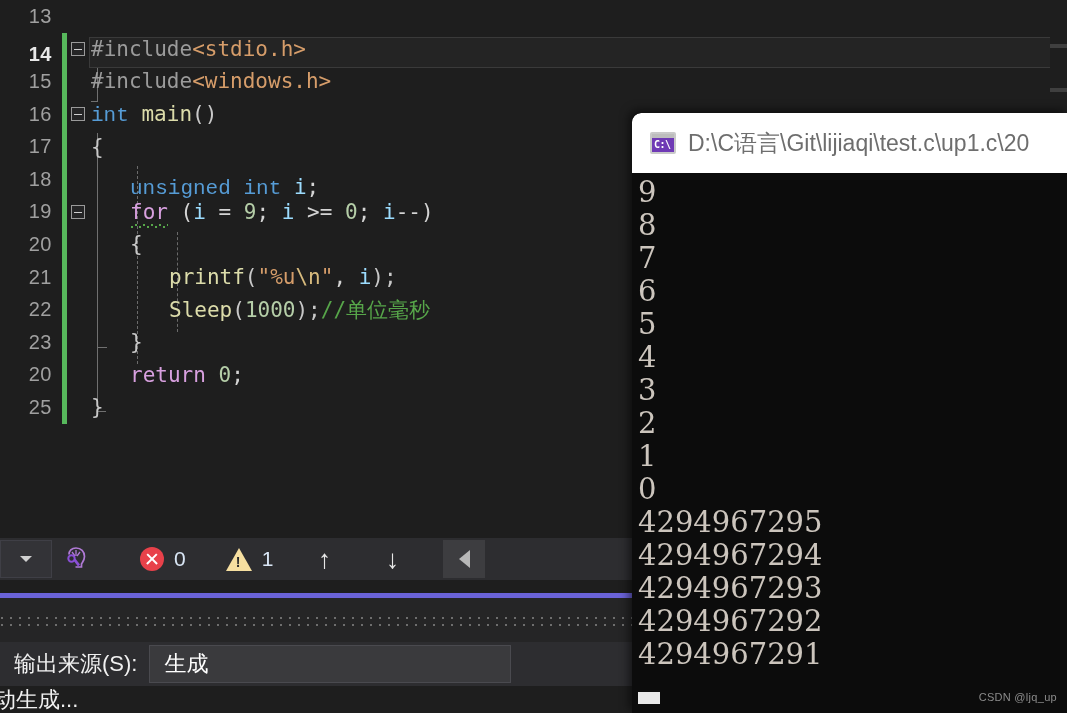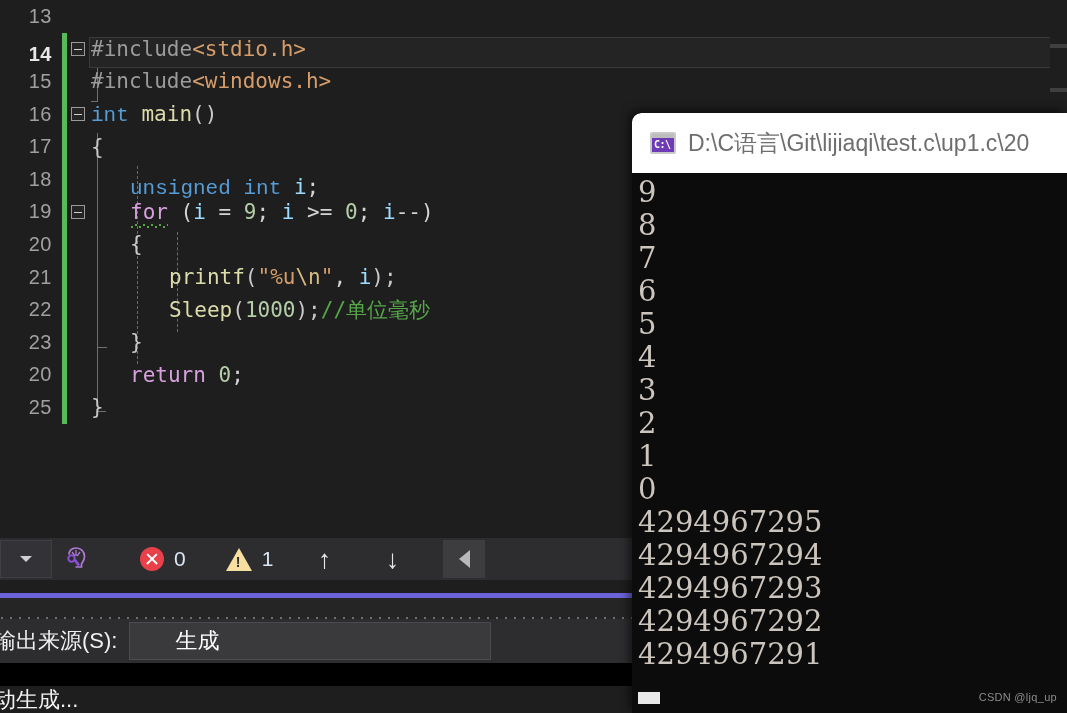--- a/index.html
+++ b/index.html
@@ -275,44 +275,43 @@
     background-image:
       radial-gradient(circle at 2px 2px, #6e6e6e 1.1px, transparent 1.3px),
       radial-gradient(circle at 2px 9px, #6e6e6e 1.1px, transparent 1.3px);
     background-size: 9px 14px;
     background-repeat: repeat-x;
   }
 
   
   .outputbar {
     position: absolute;
-    left: 0; top: 619px;
+    left: 0; top: 642px;
     width: 1028px; height: 44px;
     background: #2d2d30;
-    display: flex; align-items: center;
+    display: flex; align-items: center; padding-left: 20px;
   }
   .output-label {
     color: #f0f0f0;
     font-size: 22px;
     padding-left: 0px;
     margin-left: -6px;
     white-space: nowrap;
   }
   .output-combo {
     margin-left: 12px;
     width: 362px; height: 38px;
     background: #3a3a3d;
     border: 1px solid #4a4a4f;
     display: flex; align-items: center;
     padding-left: 14px;
   }
   .output-combo span {
     color: #ffffff;
     font-size: 22px;
-    margin-left: 31px;
   }
   .output-body {
     position: absolute;
     left: 0; top: 686px;
     width: 1067px; height: 27px;
     background: #1e1e1e;
   }
   .output-text {
     color: #f0f0f0;
     font-size: 22px;

